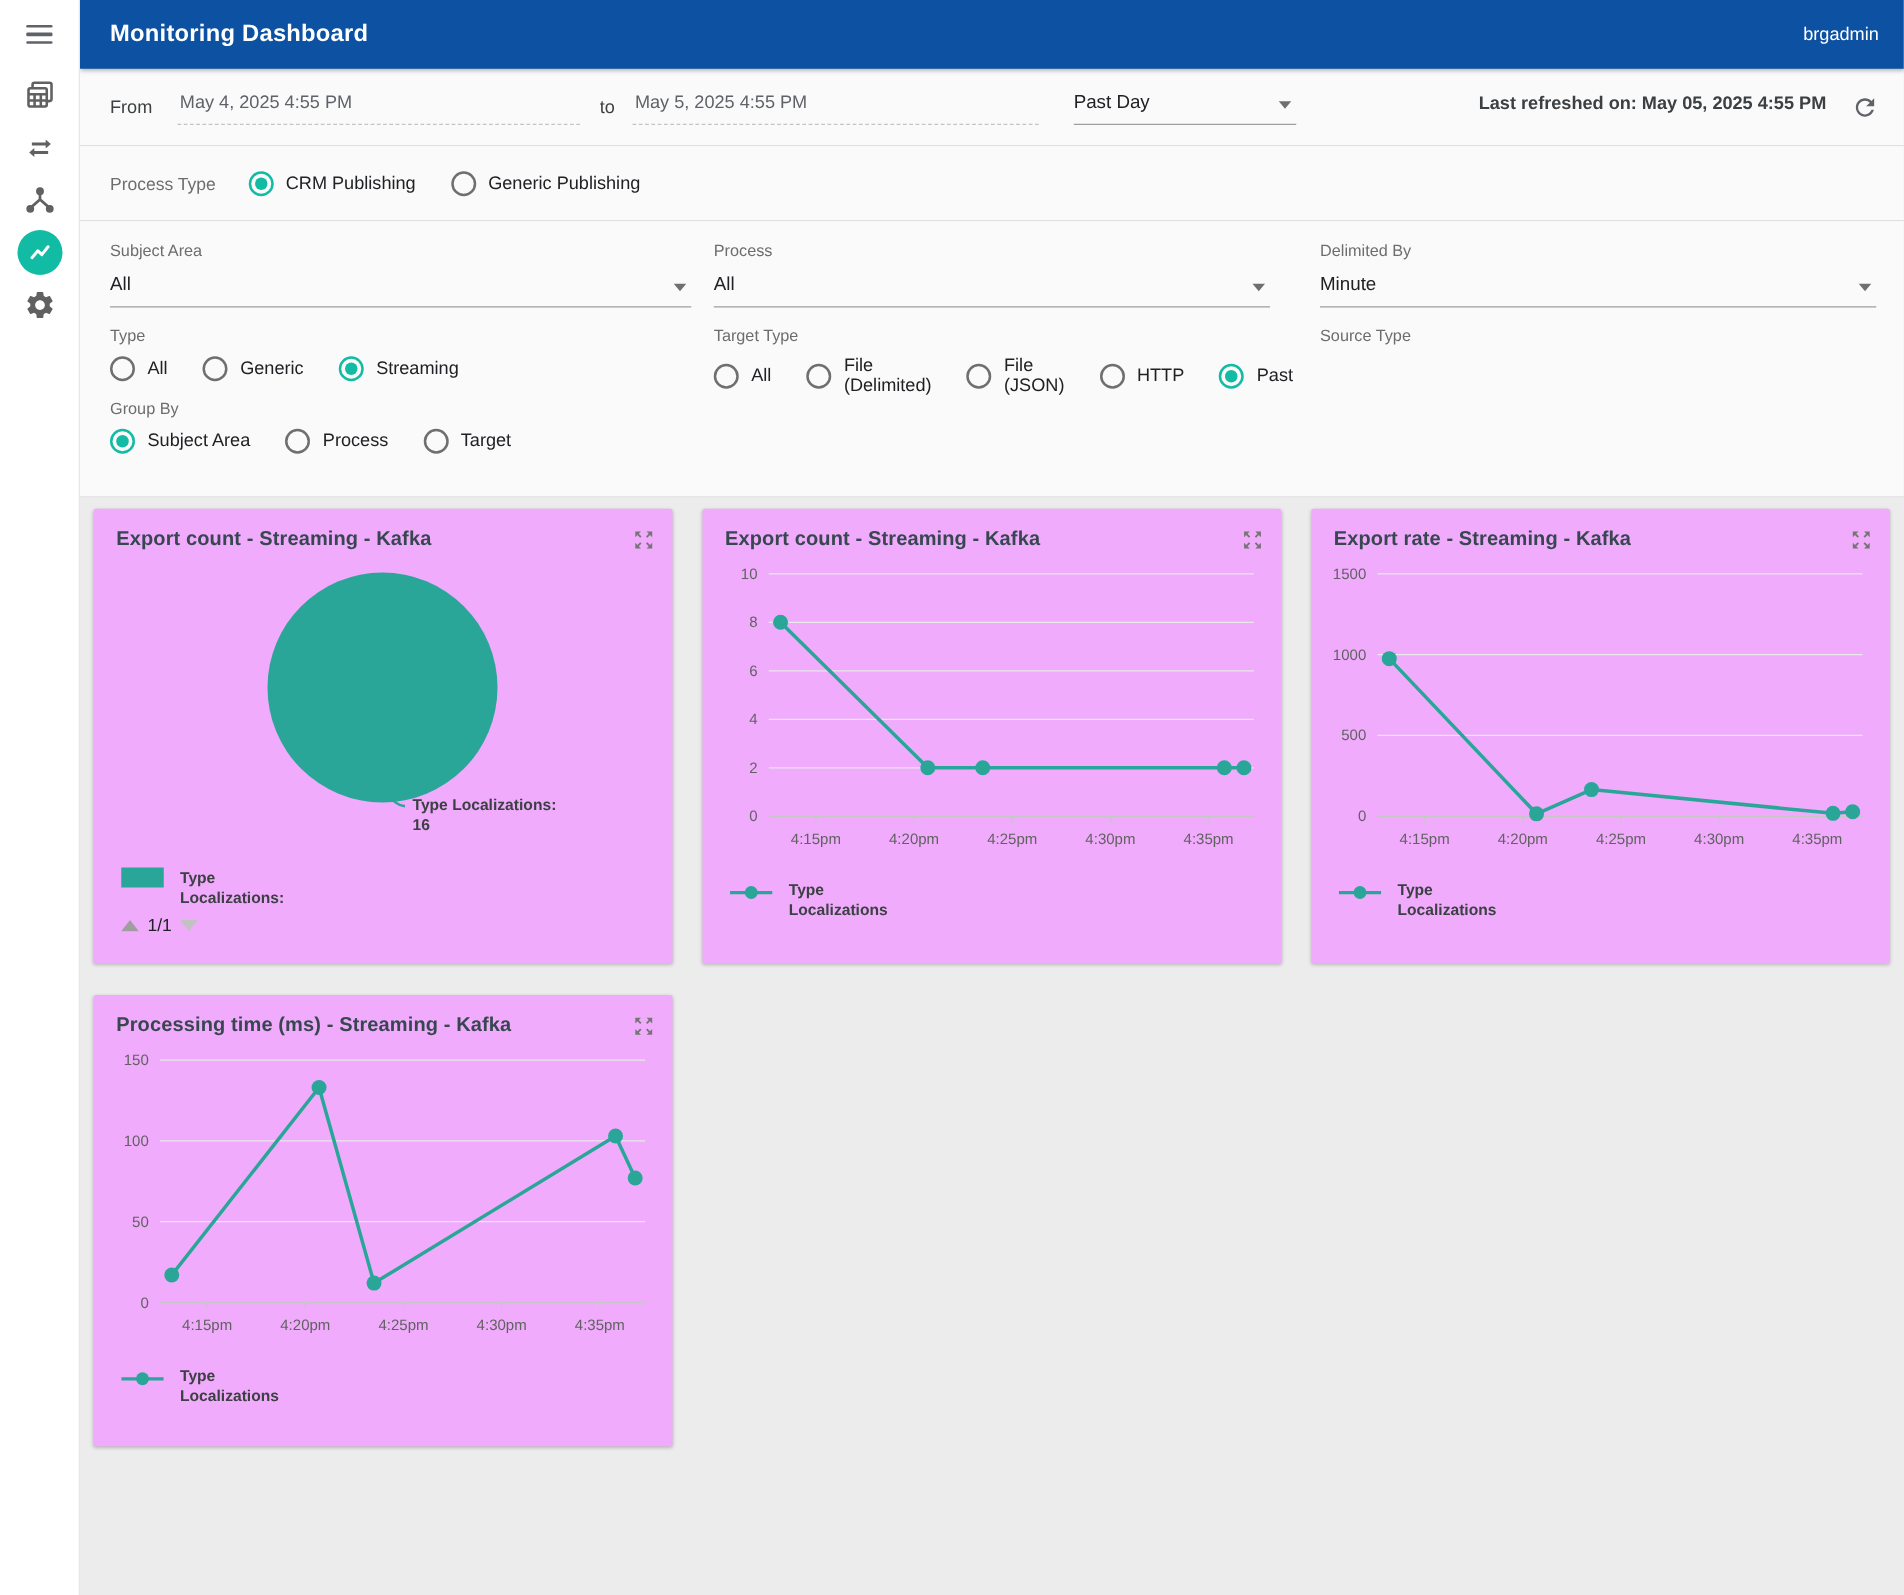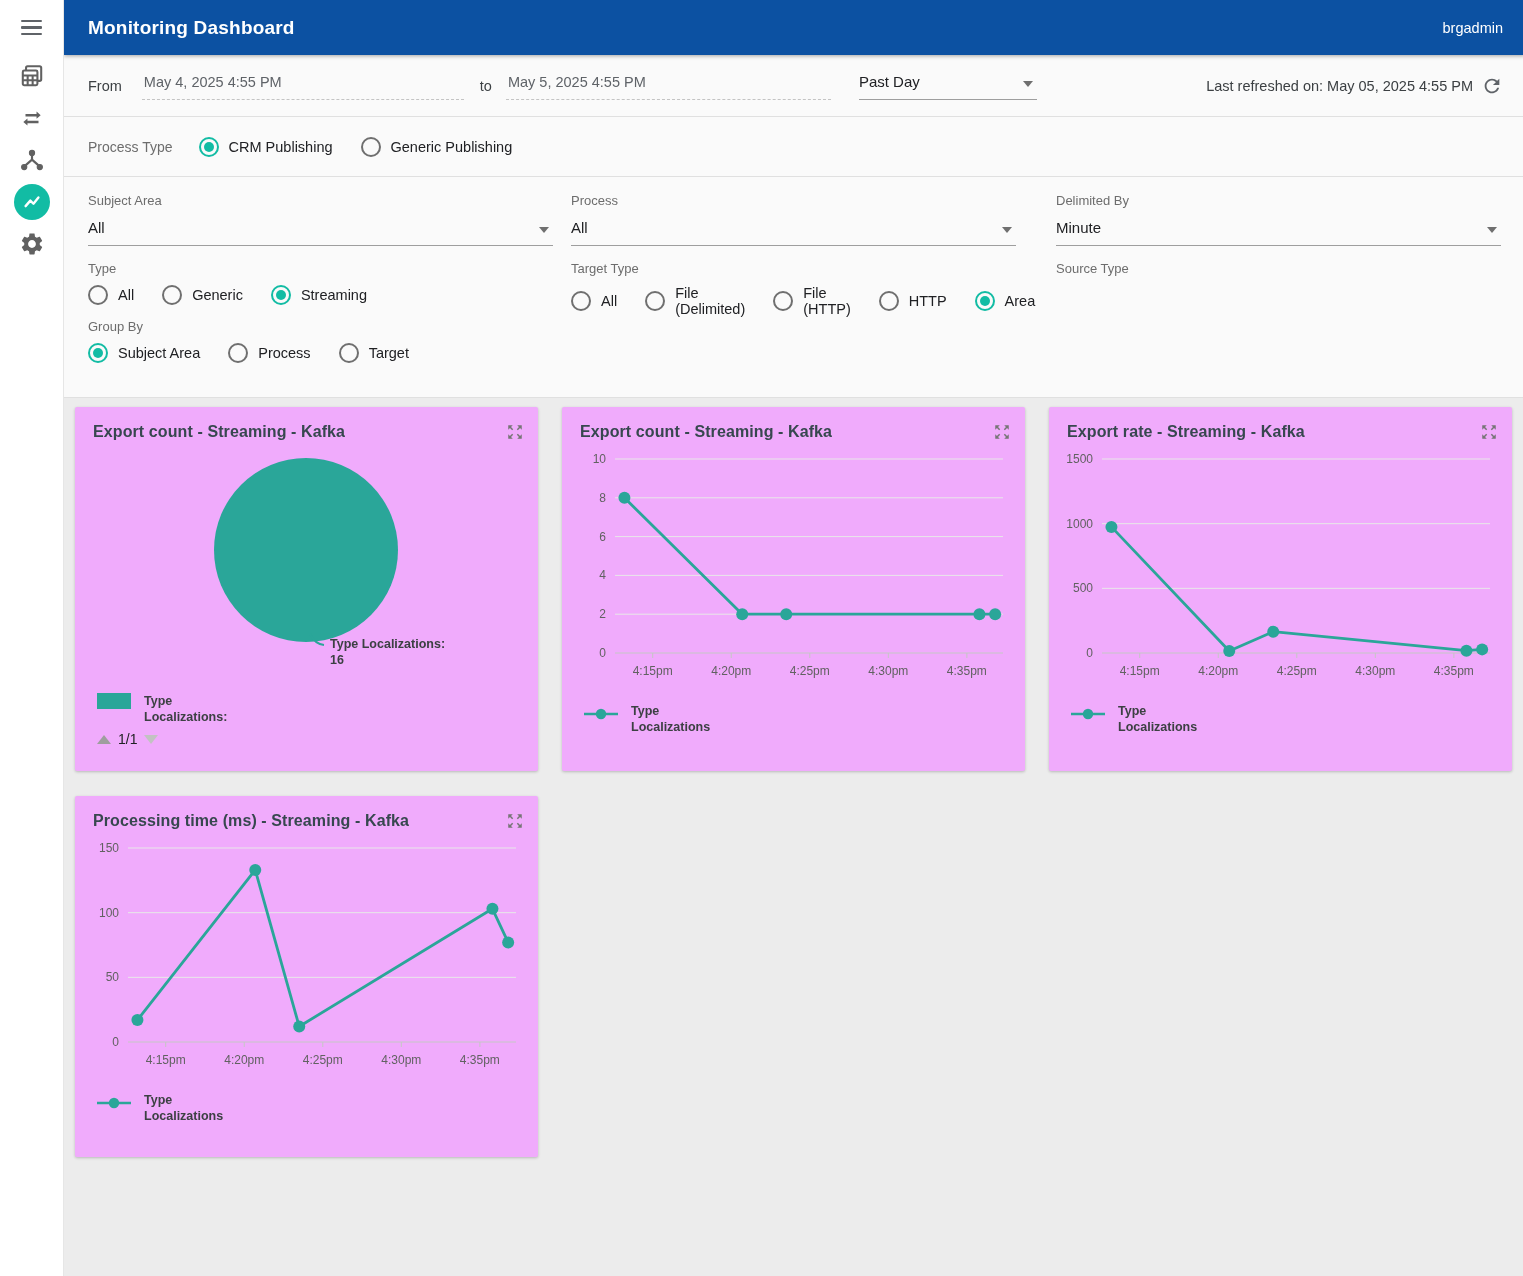--- a/index.html
+++ b/index.html
@@ -28,21 +28,21 @@
   .toolbar { height:62px; display:flex; align-items:center; padding:0 22px 0 24px; }
   .lbl-inline { font-size:14.5px; color:#3c4043; }
   .datefield { border-bottom:1px dashed #c4c4c4; padding:2px 2px 9px 2px; font-size:14.5px; color:#5f6368; margin-left:20px; }
   .datefield.w1 { width:322px; }
   .datefield.w2 { width:325px; margin-left:14px; }
   .lbl-inline.to { margin-left:16px; }
   .select { position:relative; border-bottom:1px solid #9e9e9e; padding:2px 22px 8px 0; }
   .select .val { font-size:15px; color:#202124; }
   .caret { position:absolute; right:4px; bottom:12px; width:0; height:0; border-left:5px solid transparent; border-right:5px solid transparent; border-top:6px solid #6f6f6f; }
   .select.range { width:178px; margin-left:28px; }
-  .refresh-area { margin-left:auto; display:flex; align-items:center; gap:8px; }
+  .refresh-area { margin-left:auto; display:flex; align-items:flex-start; gap:20px;font-weight:bold; }
   .refreshed { font-size:14.5px; color:#3c4043; }
   .refresh-btn { cursor:pointer; display:flex; }
 
   
   .ptype-row { height:60px; display:flex; align-items:center; padding:0 24px; }
   .group-label { font-size:13px; color:#6d6d6d; }
   .ptype-row .group-label { font-size:14px; margin-right:26px; }
 
   
   .radio { display:inline-flex; align-items:center; cursor:pointer; margin-right:28px; }
@@ -265,33 +265,33 @@
             <label class="radio">
               <span class="rb">
                   <span class="dot"></span>
                 </span>
               <span class="rlabel">File (Delimited)</span>
             </label>
             <label class="radio">
               <span class="rb">
                   <span class="dot"></span>
                 </span>
-              <span class="rlabel">File (HTTP)</span>
+              <span class="rlabel">File (JSON)</span>
             </label>
             <label class="radio">
               <span class="rb">
                   <span class="dot"></span>
                 </span>
               <span class="rlabel">HTTP</span>
             </label>
             <label class="radio">
               <span class="rb sel">
                   <span class="dot"></span>
                 </span>
-              <span class="rlabel">Area</span>
+              <span class="rlabel">Past</span>
             </label>
           </div>
         </div>
       </div>
 
       <div class="fcol c3">
         <div class="field">
           <div class="flabel">Delimited By</div>
           <div class="select">
             <span class="val">Minute</span>

